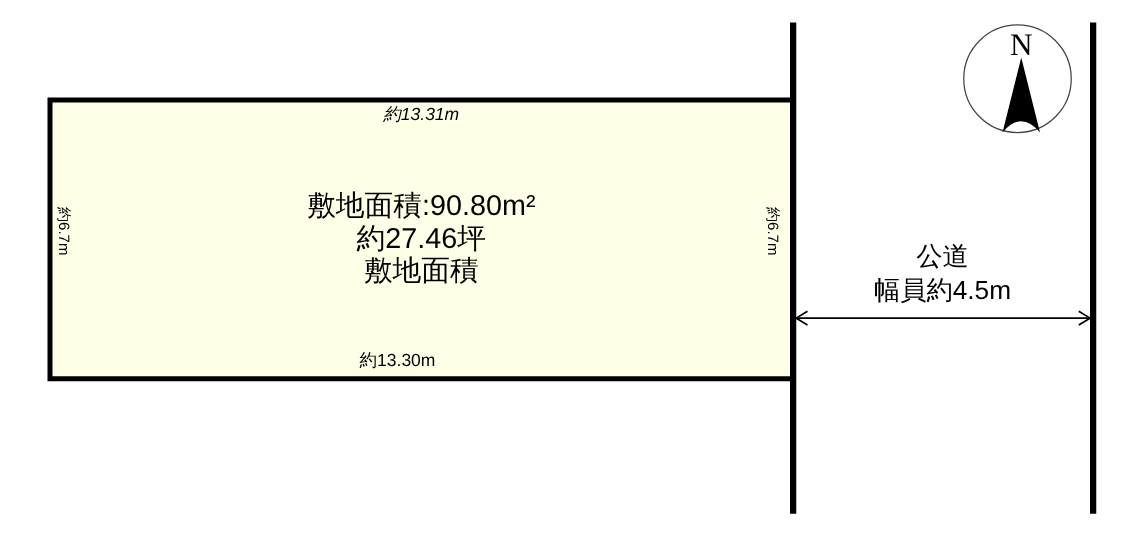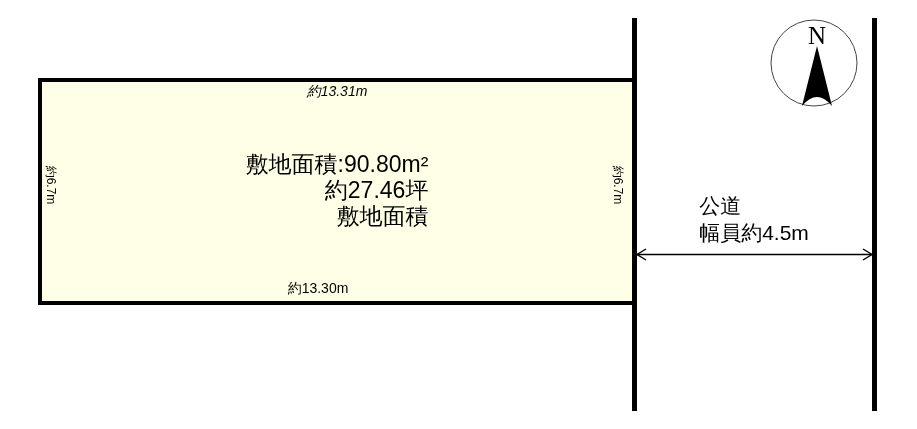--- a/index.html
+++ b/index.html
@@ -28,38 +28,38 @@
     color:#000;
   }
   .dim-top{left:337px;top:83px;transform:translateX(-50%);font-style:italic;}
   .dim-bottom{left:318px;top:280px;transform:translateX(-50%);}
   .dim-left{left:51px;top:185px;font-size:12px;transform:translate(-50%,-50%) rotate(90deg);}
   .dim-right{left:618px;top:185px;font-size:12px;transform:translate(-50%,-50%) rotate(90deg);}
   .parcel-text{
     position:absolute;
     left:337px;top:151px;
     transform:translateX(-50%);
-    text-align:right;
+    text-align:center;
     font-size:23px;
     line-height:26px;
     white-space:nowrap;
   }
   .road-line{
     position:absolute;
     top:18px;
     width:5px;height:393px;
     background:#000;
   }
   .road-line-left{left:632px;}
   .road-line-right{left:872px;}
   .road-label{
     position:absolute;
     left:754px;top:192px;
     transform:translateX(-50%);
-    text-align:left;
+    text-align:center;
     font-size:21px;
     line-height:27px;
     white-space:nowrap;
   }
   .road-arrow{position:absolute;left:632px;top:247px;}
   .compass{position:absolute;left:769px;top:17px;}
   .compass-n{
     font-family:"Liberation Serif","DejaVu Serif",serif;
     font-size:25px;
   }

